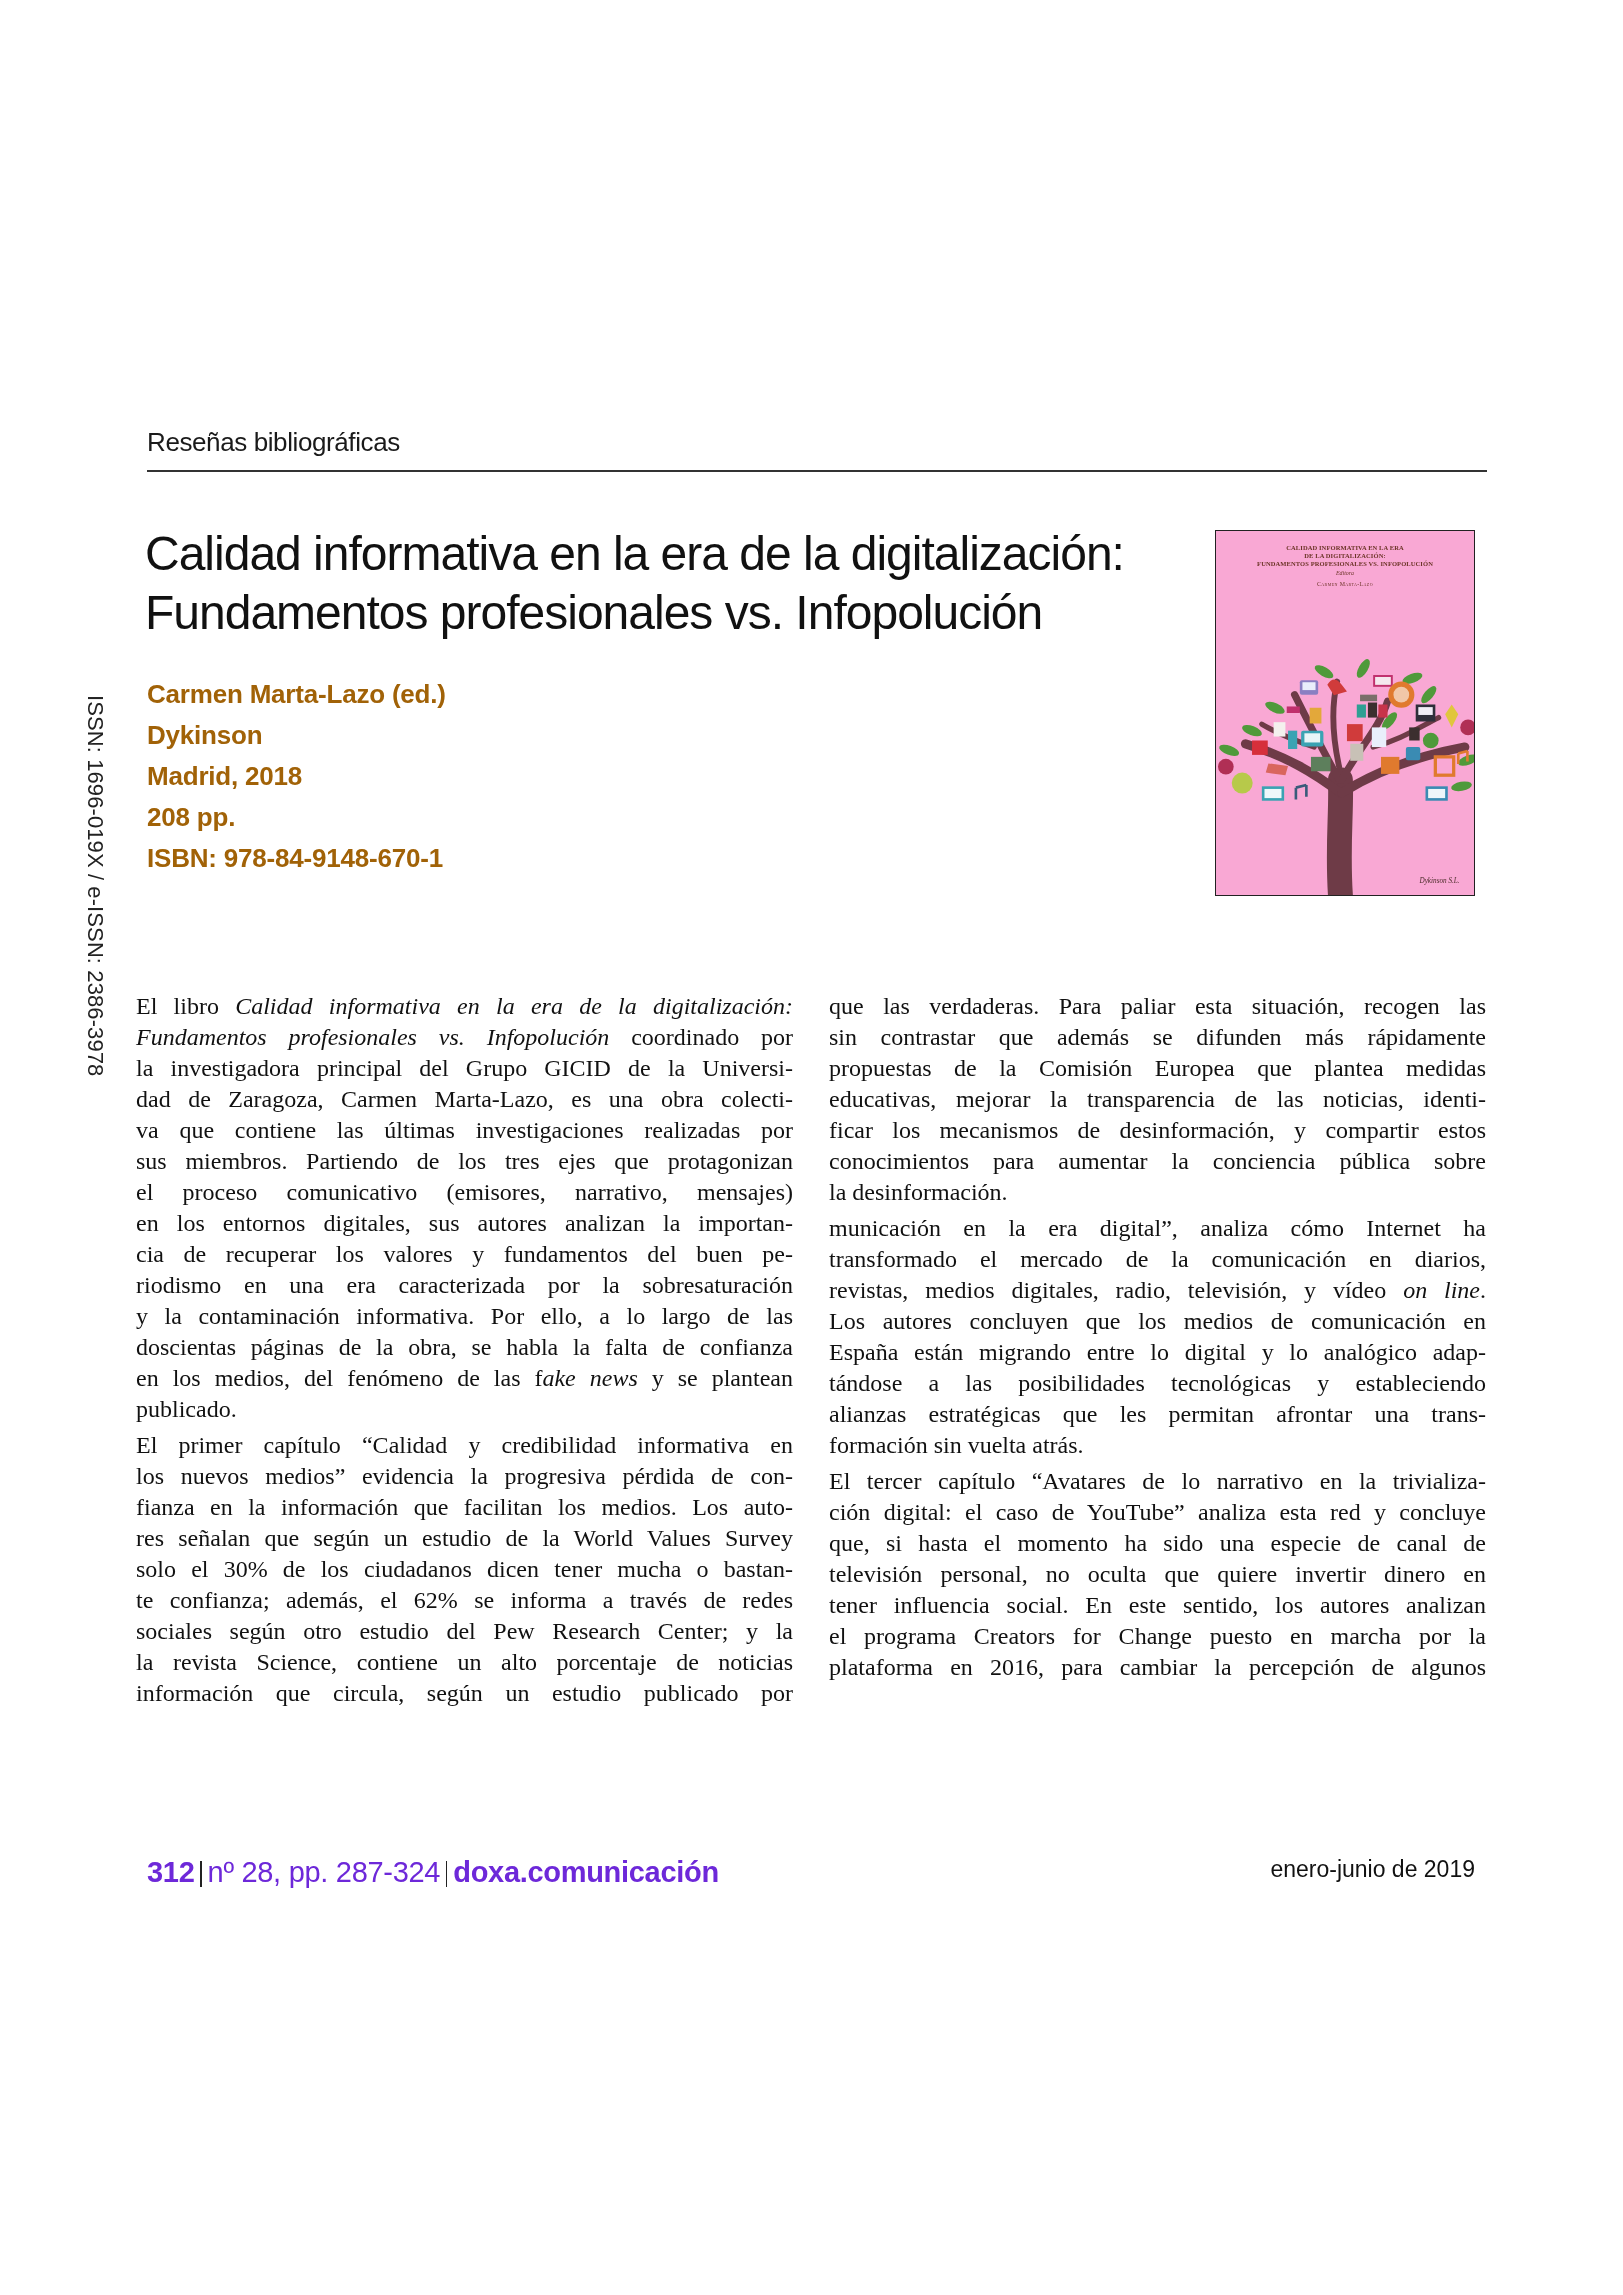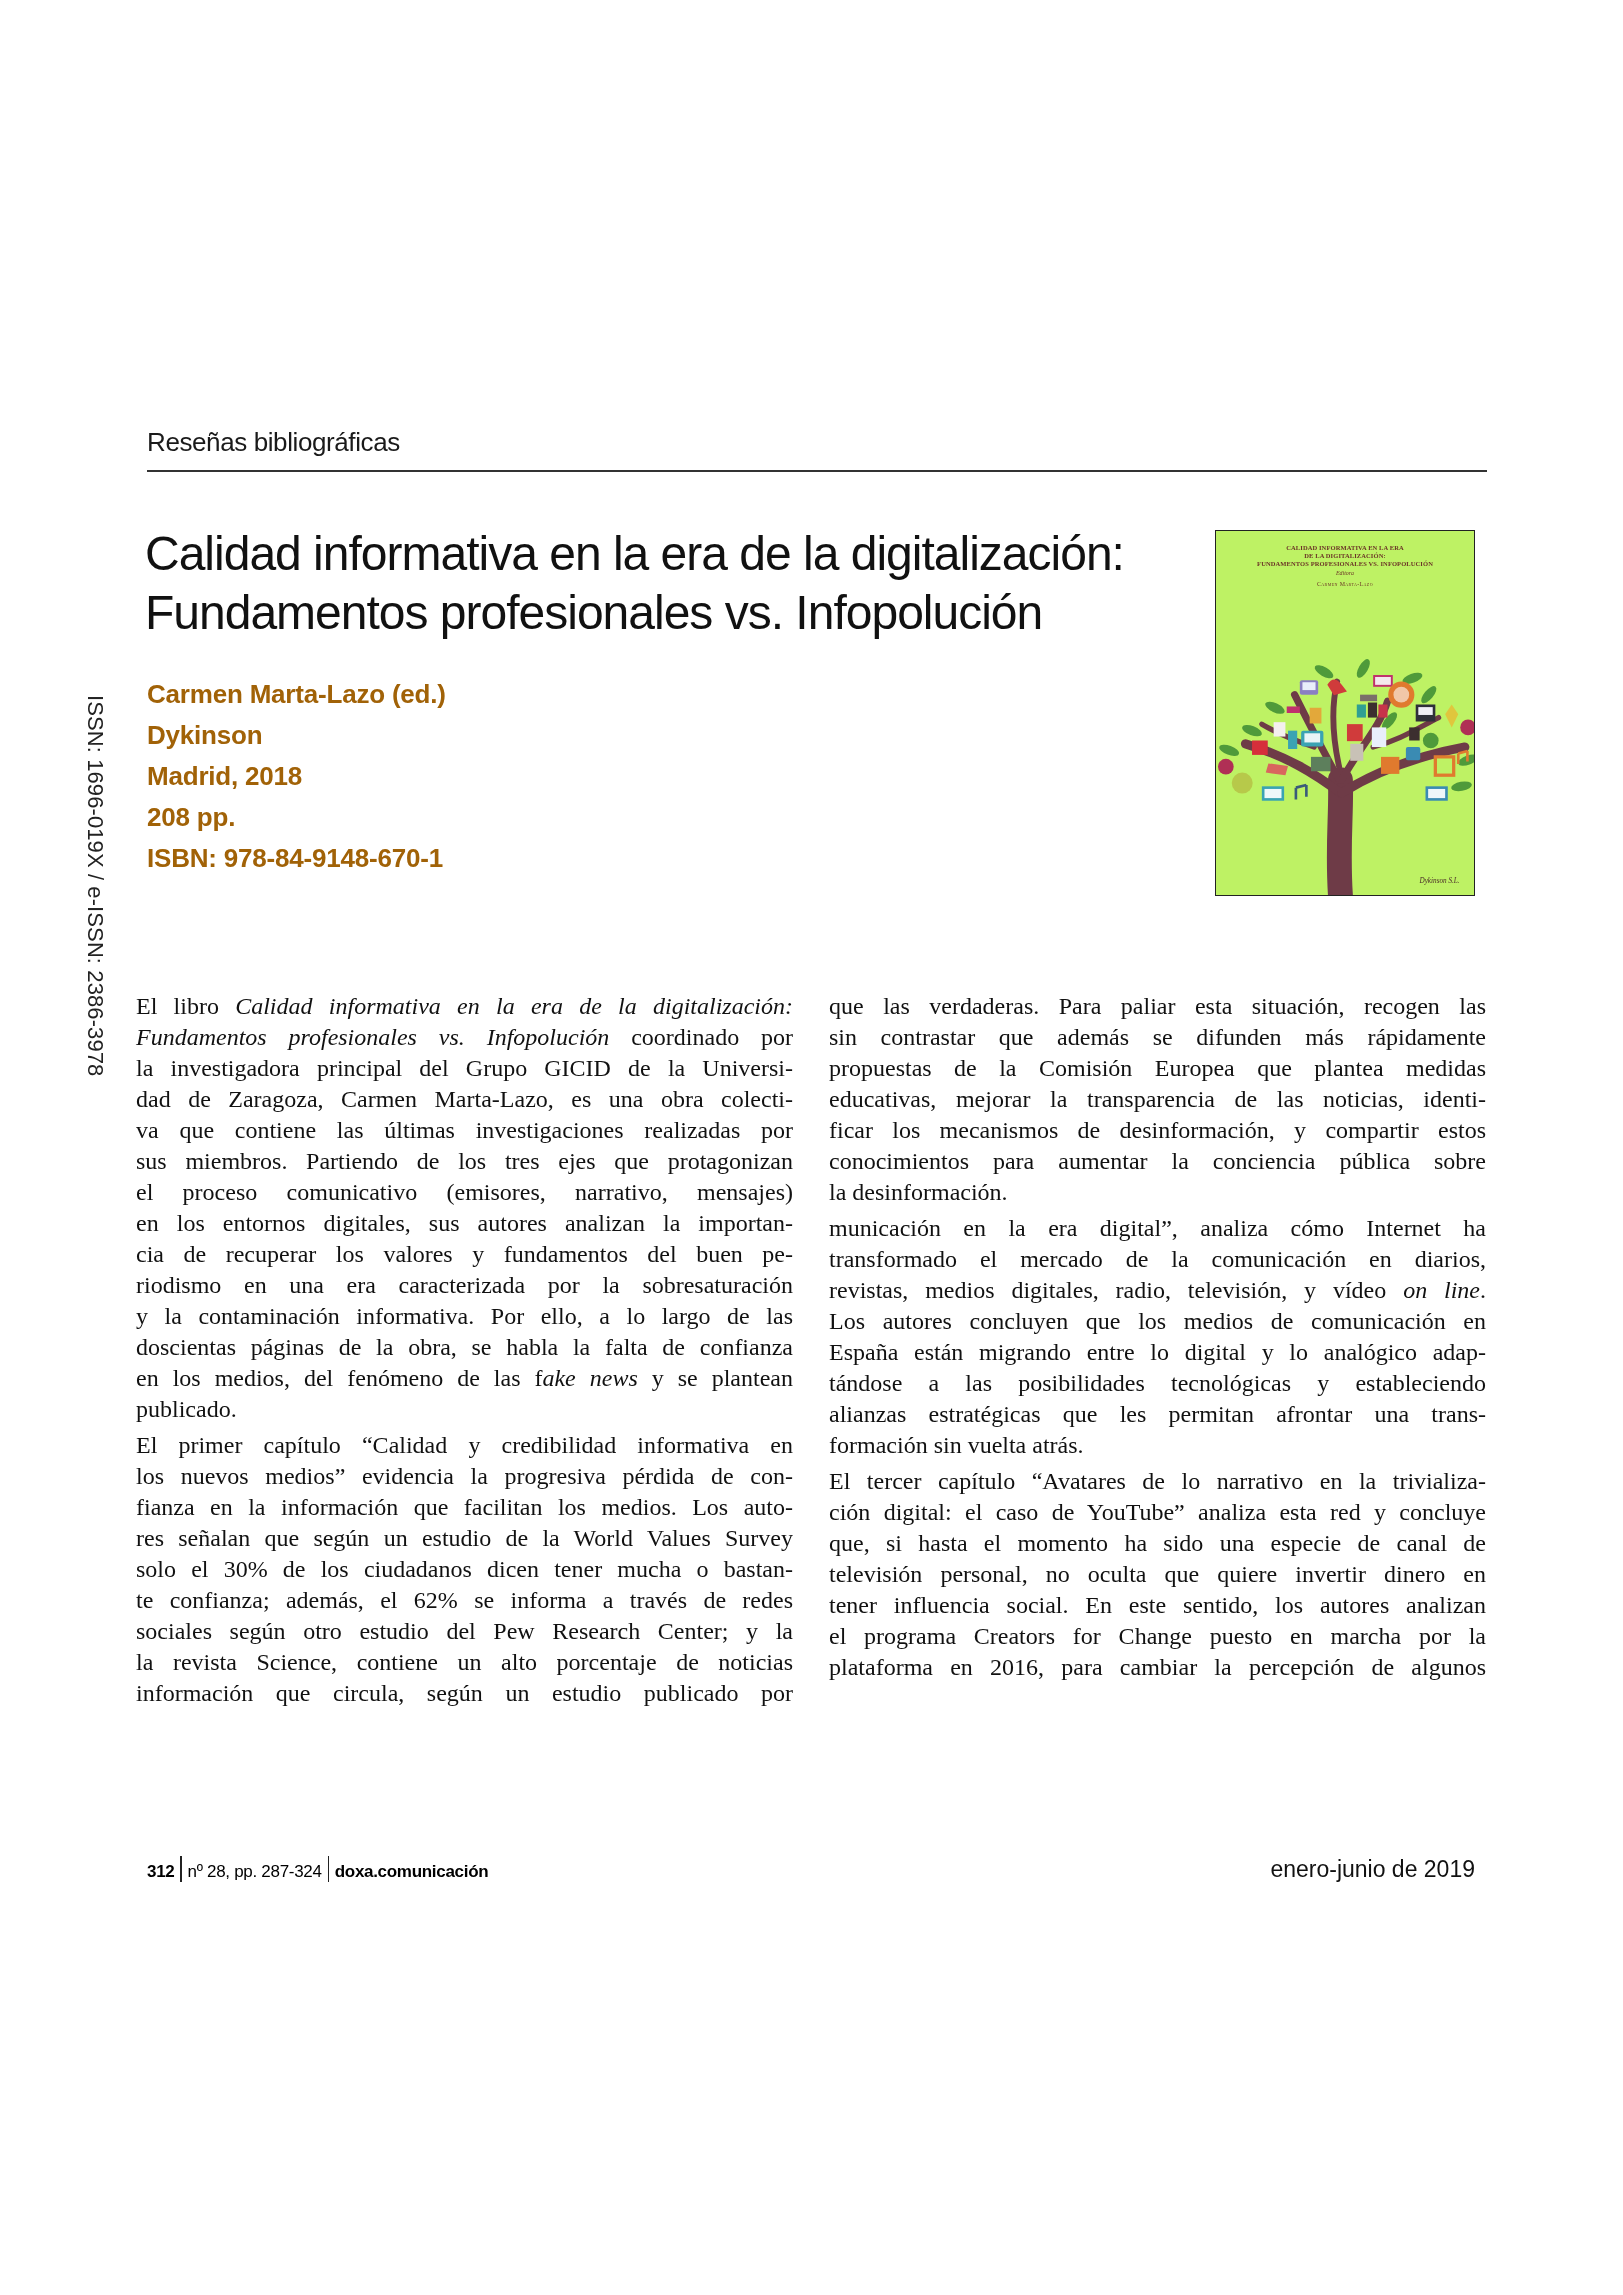--- a/index.html
+++ b/index.html
@@ -14,37 +14,37 @@
           writing-mode: vertical-rl; white-space: nowrap; }
 
   .title { position: absolute; left: 145px; top: 524px; width: 1047px; font-size: 48px; line-height: 59px;
            font-weight: normal; margin: 0; letter-spacing: -1px; color: #111; }
   .title span { display: block; white-space: nowrap; }
 
   .meta { position: absolute; left: 147px; top: 674px; font-size: 26px; line-height: 41px; color: #a16207; letter-spacing: -0.2px; font-weight: bold; }
   .meta div { white-space: nowrap; }
 
   .cover { position: absolute; left: 1215px; top: 530px; width: 258px; height: 364px; border: 1.3px solid #222;
-           background: #bef264; overflow: hidden; }
+           background: #f9a8d4; overflow: hidden; }
   .cover-title { position: absolute; top: 13px; left: 0; right: 0; text-align: center; font-size: 6.5px; line-height: 8.2px;
                  font-weight: bold; color: #6b3426; letter-spacing: 0.1px; }
   .cover-editora { position: absolute; top: 39px; left: 0; right: 0; text-align: center; font-size: 5.9px; font-style: italic; color: #6b3426; }
   .cover-editor { position: absolute; top: 50px; left: 0; right: 0; text-align: center; font-size: 5.9px; color: #6b3426; font-variant: small-caps; letter-spacing: 0.4px; }
   .cover-publisher { position: absolute; right: 14.4px; bottom: 10.5px; font-size: 7.2px; font-style: italic; color: #4a2b28; }
   .cover svg { position: absolute; left: 0; top: 0; }
 
   .col { position: absolute; top: 991px; width: 657px; font-size: 24px; line-height: 31px; color: #111; }
   .col-left { left: 136px; }
   .col-right { left: 829px; }
   .para { margin: 0 0 5.2px 0; }
   .line { display: block; text-align: justify; text-align-last: justify; white-space: nowrap; height: 31px; overflow: visible; }
   .line.last { text-align-last: left; }
   em { font-style: italic; }
 
-  .footer-left { position: absolute; left: 147px; top: 1856px; font-size: 17px; color: #000000; white-space: nowrap; letter-spacing: -0.3px; text-align: center; }
+  .footer-left { position: absolute; left: 147px; top: 1856px; font-size: 29px; color: #6d28d9; white-space: nowrap; letter-spacing: -0.3px; text-align: center; }
   .footer-left b { font-weight: bold; }
   .footer-left .sep { display: inline-block; width: 1.3px; height: 26px; background: #222; vertical-align: -5.2px; margin: 0 5.9px; }
   .footer-right { position: absolute; right: 148px; top: 1856px; font-size: 23px; color: #111; white-space: nowrap; }
 </style>
 </head>
 <body>
 
 <div class="section-header sans">Reseñas bibliográficas</div>
 <div class="header-rule"></div>
 

